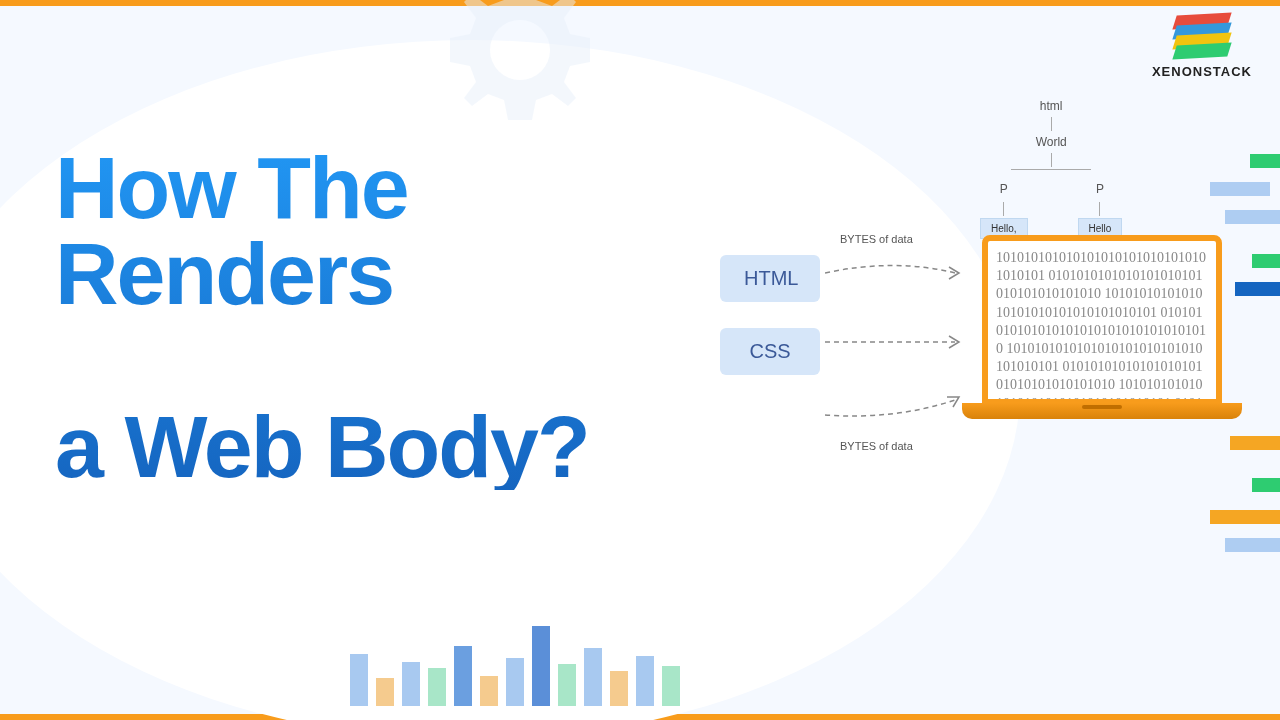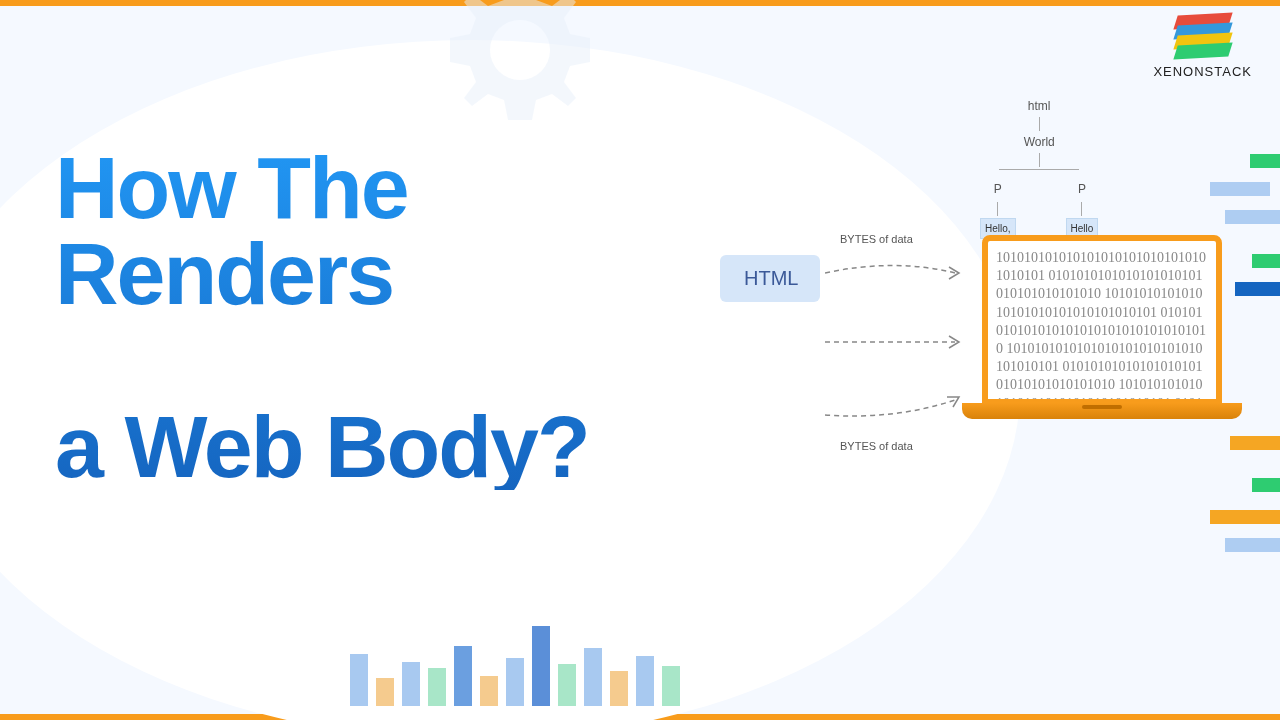--- a/index.html
+++ b/index.html
@@ -8,27 +8,27 @@
 .border-bottom{position:absolute;bottom:0;left:0;right:0;height:6px;background:#f89c1c}
 .bg-ellipse{position:absolute;top:40px;left:-80px;width:1100px;height:700px;background:#fff;border-radius:50%;z-index:1}
 .gear{position:absolute;top:-50px;left:420px;z-index:2;opacity:.5}
 .logo{position:absolute;top:18px;right:28px;z-index:10;text-align:center}
 .logo-stack{display:flex;flex-direction:column;align-items:center;gap:0}
 .logo-layer{width:54px;height:14px;transform:skewX(-20deg) rotate(-3deg);margin-top:-4px}
 .logo-layer.red{background:#e74c3c}
 .logo-layer.blue{background:#3498db}
 .logo-layer.yellow{background:#f1c40f}
 .logo-layer.green{background:#2ecc71}
-.logo-text{font-weight:400;font-size:13px;letter-spacing:1px;margin-top:6px;color:#222}
+.logo-text{font-weight:700;font-size:13px;letter-spacing:1px;margin-top:6px;color:#222}
 .title{position:absolute;top:145px;left:55px;z-index:5;font-weight:900;font-size:88px;line-height:.98;background:linear-gradient(180deg,#2196f3 0%,#1565c0 100%);-webkit-background-clip:text;background-clip:text;color:transparent;letter-spacing:-2px}
 .diagram{position:absolute;top:95px;right:20px;width:560px;height:420px;z-index:5}
 .tree{position:absolute;top:0;left:280px;font-size:12px;color:#555;text-align:center}
 .tree-node{margin:4px 0}
 .tree-children{display:flex;justify-content:center;gap:50px;margin-top:8px}
-.tree-leaf{background:#d6e6f9;padding:4px 4px;font-size:10px;color:#333;border:1px solid #c0d8f0}
+.tree-leaf{background:#d6e6f9;padding:4px 10px;font-size:10px;color:#333;border:1px solid #c0d8f0}
 .tree-line{width:1px;height:14px;background:#aaa;margin:2px auto}
 .tree-hline{height:1px;background:#aaa;width:80px;margin:0 auto}
 .tree-branch{display:flex;flex-direction:column;align-items:center}
 .sources{position:absolute;top:160px;left:20px;display:flex;flex-direction:column;gap:26px}
 .src-box{background:#d6e6f9;color:#3b5998;font-weight:500;font-size:20px;padding:12px 24px;border-radius:6px;text-align:center;width:100px}
 .bytes-label{position:absolute;font-size:11px;color:#555;font-weight:400}
 .bytes1{top:138px;left:140px}
 .bytes2{top:345px;left:140px}
 .arrow{position:absolute;stroke:#888;stroke-width:1.5;stroke-dasharray:5 4;fill:none}
 .laptop{position:absolute;top:140px;right:18px;width:280px;height:210px}
@@ -111,20 +111,21 @@
         <div class="tree-leaf">Hello</div>
       </div>
     </div>
   </div>
 
   <div class="bytes-label bytes1">BYTES of data</div>
   <div class="bytes-label bytes2">BYTES of data</div>
 
   <div class="sources">
     <div class="src-box">HTML</div>
+    <div class="src-box">CSS</div>
   </div>
 
   <svg class="arrow" style="top:158px;left:125px" width="140" height="40">
     <path d="M0 20 Q70 5 130 20"></path>
       <path d="M124 14 L134 20 L124 26" stroke-dasharray="0"></path>
   </svg>
   <svg class="arrow" style="top:232px;left:125px" width="140" height="30">
     <path d="M0 15 L130 15"></path>
       <path d="M124 9 L134 15 L124 21" stroke-dasharray="0"></path>
   </svg>

